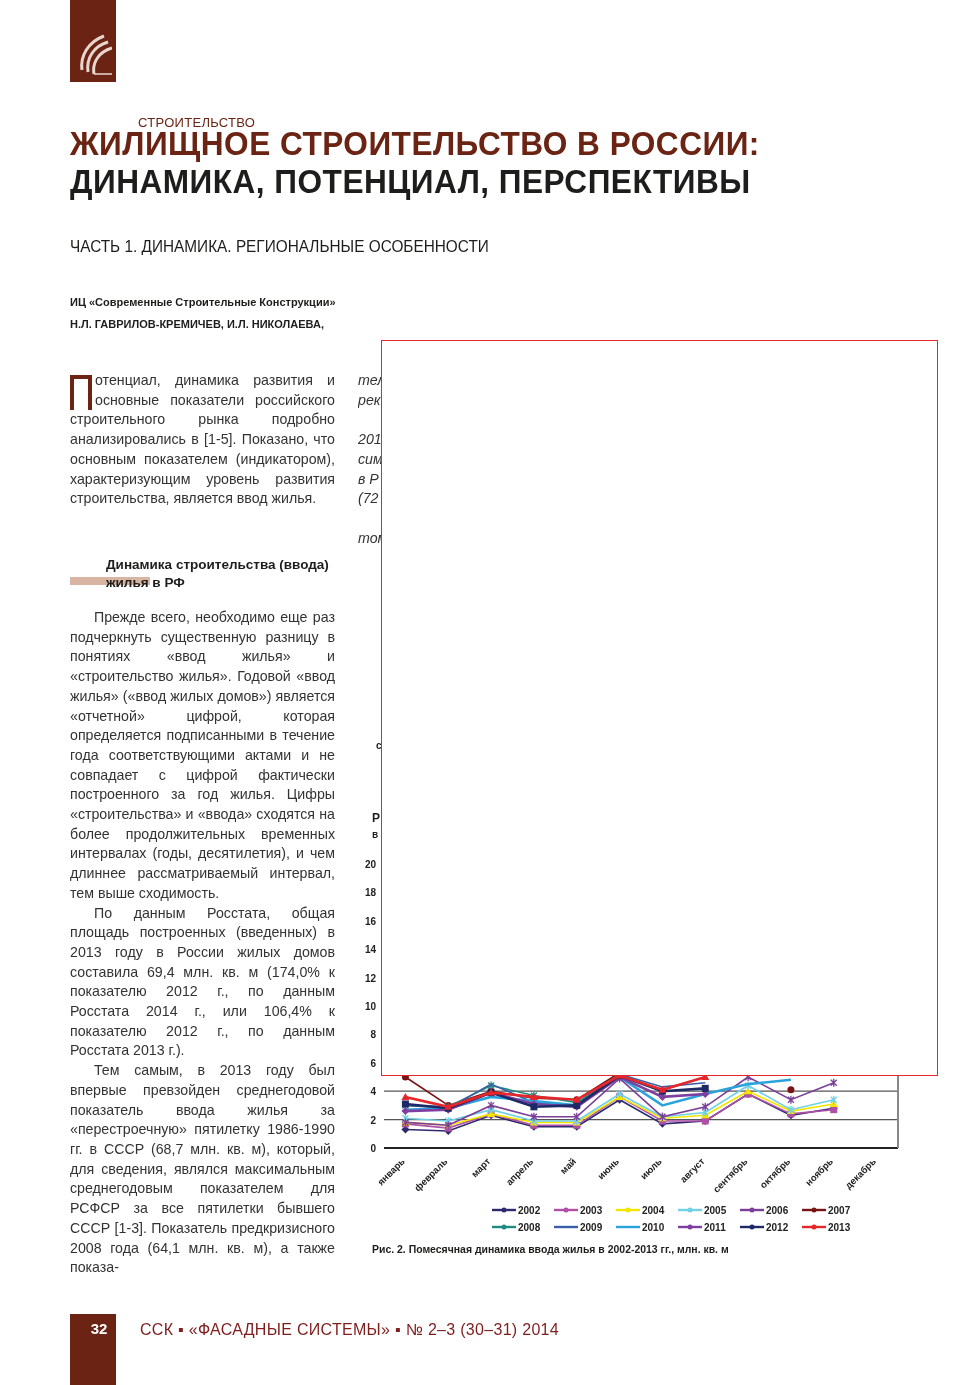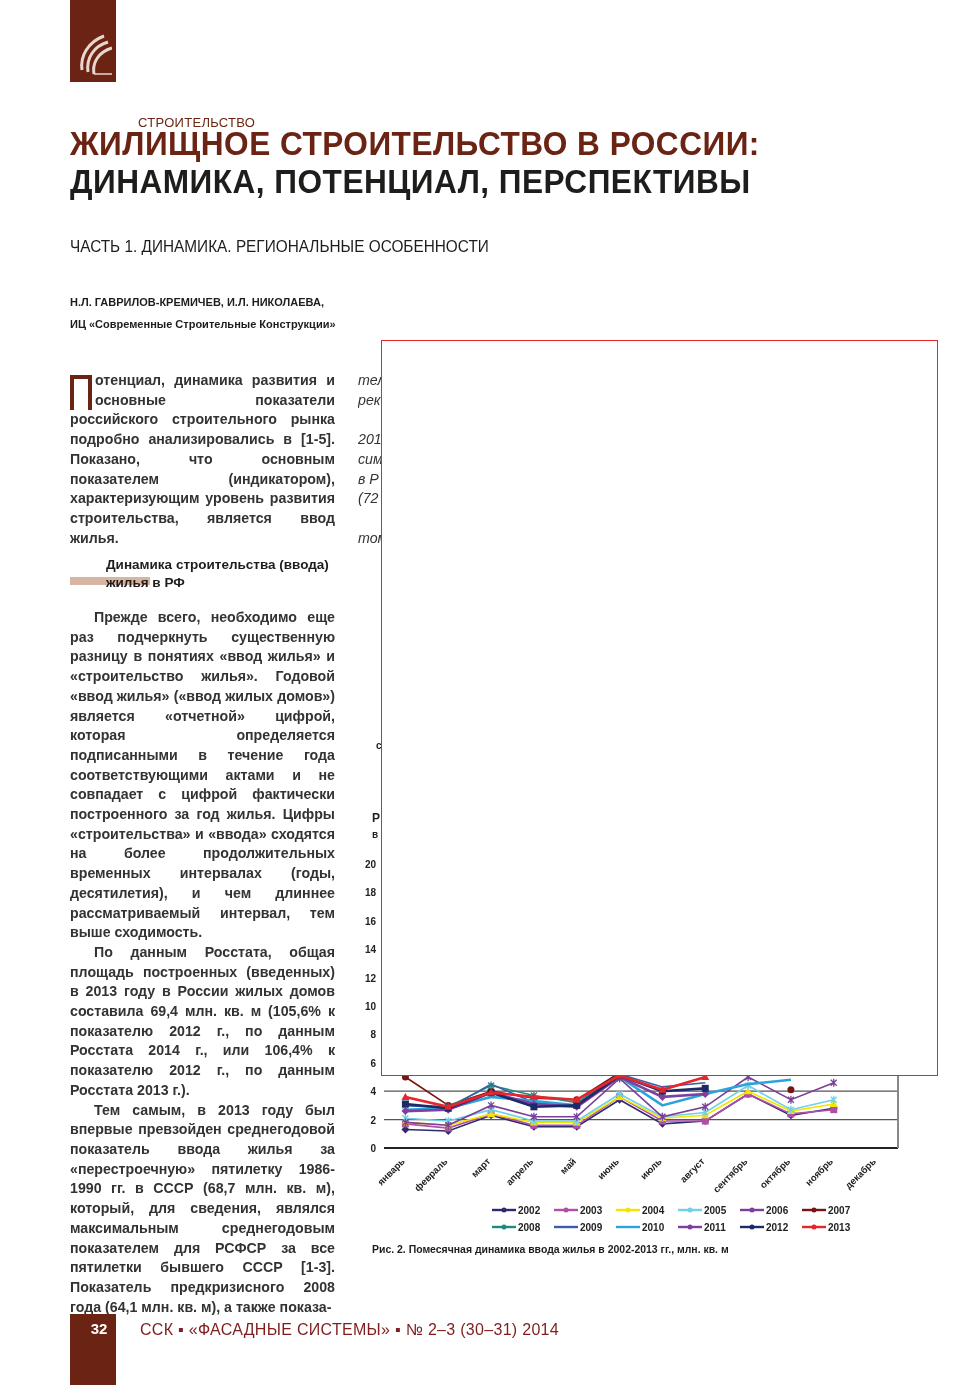--- a/index.html
+++ b/index.html
@@ -6,21 +6,21 @@
   body { width: 980px; height: 1385px; position: relative; overflow: hidden; font-family: "Liberation Sans", sans-serif; color: #231f20; }
   .abs { position: absolute; }
   .logo-block { left: 70px; top: 0; width: 46px; height: 82px; background: #6b2414; }
   .logo-block svg { position: absolute; left: 4px; top: 30px; }
   .section-label { left: 138px; top: 68px; font-size: 13px; font-weight: normal; color: #6b2414; letter-spacing: 0.3px; margin-top: 47px; }
   .title { left: 70px; top: 124px; width: 860px; font-size: 34px; font-weight: bold; line-height: 38px; letter-spacing: 0.5px; transform: scaleX(0.93); transform-origin: left top; }
   .title .l1 { color: #6b2414; display: block; }
   .title .l2 { color: #1d1d1b; display: block; }
   .subtitle { left: 70px; top: 238px; font-size: 16px; font-weight: normal; color: #1d1d1b; transform: scaleX(0.96); transform-origin: left top; }
   .authors { left: 70px; top: 291px; font-size: 11px; font-weight: bold; line-height: 22px; color: #1d1d1b; }
-  .col { font-size: 14.2px; line-height: 19.7px; color: #333; text-align: justify; font-weight: bold; }
+  .col { font-size: 14.2px; line-height: 19.7px; color: #333; text-align: justify; }
   .col p { margin: 0; }
   .col1 { left: 70px; width: 265px; }
   .intro { top: 371px; }
   .dropcap { float: left; width: 22px; height: 35px; margin: 4px 3px 0 0; border: 4px solid #6b2414; border-bottom: none; box-sizing: border-box; }
   .subhead { left: 70px; top: 556px; width: 270px; }
   .subhead .bar { position: absolute; left: 0; top: 21px; width: 80px; height: 8px; background: #d8b4a3; }
   .subhead .txt { position: relative; margin-left: 36px; font-size: 13.5px; font-weight: bold; line-height: 18px; color: #1d1d1b; }
   .body1 { top: 608px; }
   .indent { text-indent: 24px; }
   .col2 { left: 358px; width: 40px; overflow: hidden; white-space: nowrap; font-size: 14.2px; line-height: 19.7px; color: #333; }
@@ -44,37 +44,37 @@
 </div>
 <div class="abs section-label">СТРОИТЕЛЬСТВО</div>
 
 <div class="abs title">
   <span class="l1">ЖИЛИЩНОЕ СТРОИТЕЛЬСТВО В РОССИИ:</span>
   <span class="l2">ДИНАМИКА, ПОТЕНЦИАЛ, ПЕРСПЕКТИВЫ</span>
 </div>
 <div class="abs subtitle">ЧАСТЬ 1. ДИНАМИКА. РЕГИОНАЛЬНЫЕ ОСОБЕННОСТИ</div>
 
 <div class="abs authors">
+  <div>ИЦ «Современные Строительные Конструкции»</div>
   <div>Н.Л. ГАВРИЛОВ-КРЕМИЧЕВ, И.Л. НИКОЛАЕВА,</div>
-  <div>ИЦ «Современные Строительные Конструкции»</div>
 </div>
 
 <div class="abs col col1 intro">
   <span class="dropcap"></span>
   <p>отенциал, динамика развития и основные показатели российского строительного рынка подробно анализировались в [1-5]. Показано, что основным показателем (индикатором), характеризующим уровень развития строительства, является ввод жилья.</p>
 </div>
 
 <div class="abs subhead">
   <div class="bar"></div>
   <div class="txt">Динамика строительства (ввода) жилья в РФ</div>
 </div>
 
 <div class="abs col col1 body1">
   <p class="indent">Прежде всего, необходимо еще раз подчеркнуть существенную разницу в понятиях «ввод жилья» и «строительство жилья». Годовой «ввод жилья» («ввод жилых домов») является «отчетной» цифрой, которая определяется подписанными в течение года соответствующими актами и не совпадает с цифрой фактически построенного за год жилья. Цифры «строительства» и «ввода» сходятся на более продолжительных временных интервалах (годы, десятилетия), и чем длиннее рассматриваемый интервал, тем выше сходимость.</p>
-  <p class="indent">По данным Росстата, общая площадь построенных (введенных) в 2013 году в России жилых домов составила 69,4 млн. кв. м (105,6% к показателю 2012 г., по данным Росстата 2014 г., или 106,4% к показателю 2012 г., по данным Росстата 2013 г.).</p>
+  <p class="indent">По данным Росстата, общая площадь построенных (введенных) в 2013 году в России жилых домов составила 69,4 млн. кв. м (174,0% к показателю 2012 г., по данным Росстата 2014 г., или 106,4% к показателю 2012 г., по данным Росстата 2013 г.).</p>
   <p class="indent">Тем самым, в 2013 году был впервые превзойден среднегодовой показатель ввода жилья за «перестроечную» пятилетку 1986-1990 гг. в СССР (68,7 млн. кв. м), который, для сведения, являлся максимальным среднегодовым показателем для РСФСР за все пятилетки бывшего СССР [1-3]. Показатель предкризисного 2008 года (64,1 млн. кв. м), а также показа-</p>
 </div>
 
 <div class="abs col2" style="top:371px;font-style:italic;">
   <div>тел</div>
   <div>рек</div>
   <div style="height:19.7px"></div>
   <div>201</div>
   <div>сим</div>
   <div>в Р</div>

